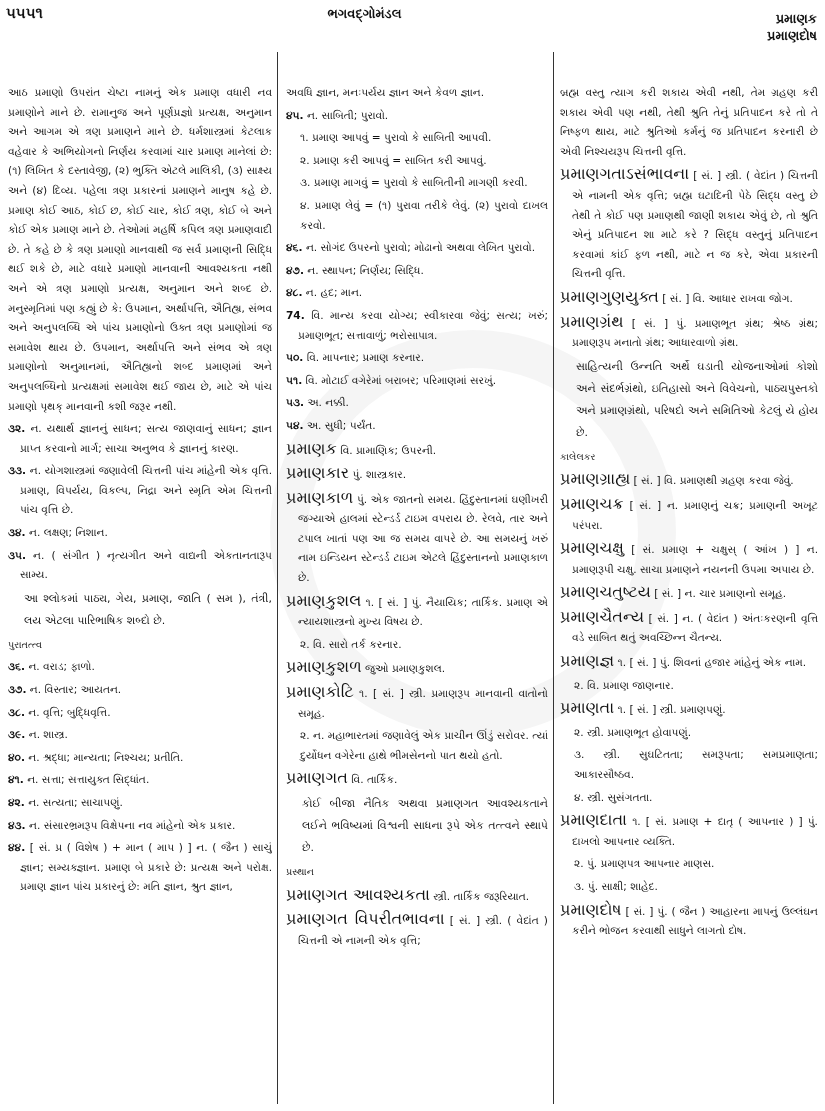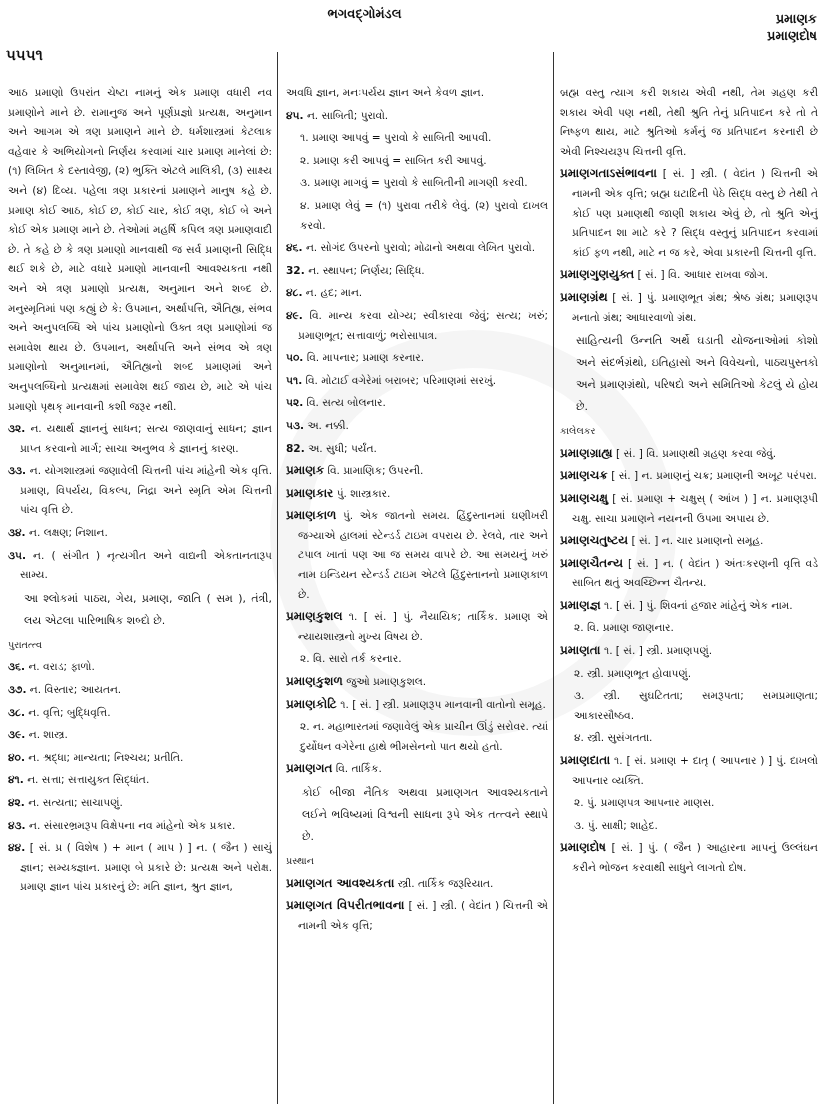--- a/index.html
+++ b/index.html
@@ -1,36 +1,36 @@
 <!DOCTYPE html>
 <html><head>
 <meta charset="utf-8">
 <style>
   html, body { margin: 0; padding: 0; background: #ffffff; }
   body {
     width: 825px; height: 1111px; overflow: hidden; position: relative;
     font-family: "DejaVu Sans", sans-serif; color: #111;
   }
   .header { position: absolute; top: 0; left: 0; width: 825px; height: 50px; }
-  .page-num { position: absolute; left: 6px; top: 4px; font-weight: bold; font-size: 15px; margin-top: 42px; }
+  .page-num { position: absolute; left: 6px; top: 4px; font-weight: bold; font-size: 15px; }
   .book-title { position: absolute; left: 0; width: 729px; top: 6px; text-align: center; font-size: 13px; font-weight: bold; }
   .guide { position: absolute; right: 8px; top: 10px; text-align: right; font-weight: bold; font-size: 13px; line-height: 17px; }
   .cols { position: absolute; top: 52px; left: 0; width: 825px; height: 1055px; margin-top: 31px; }
   .col { position: absolute; top: 0; height: 1055px; overflow: hidden; font-size: 10.6px; line-height: 19.6px; }
   .c1 { left: 8px; width: 264px; }
   .c2 { left: 286px; width: 262px; }
   .c3 { left: 560px; width: 258px; }
   .divider { position: absolute; top: 52px; width: 1px; height: 1052px; background: #333; }
   .d1 { left: 277px; } .d2 { left: 553px; }
   p { margin: 0 0 3px 0; text-align: justify; }
   .ind { padding-left: 12px; text-indent: -12px; }
   .sub { padding-left: 14px; }
   .quote { padding-left: 16px; font-size: 11px; line-height: 22px; }
   .src { text-align: left; font-size: 9.6px; }
-  .hw { font-weight: bold; font-size: 12px; }
+  .hw { font-weight: normal; font-size: 16px; }
   .num { font-weight: bold; }
   .watermark {
     position: absolute; left: 270px; top: 330px; width: 330px; height: 330px;
     border: 38px solid rgba(200,200,200,0.18); border-radius: 50%; pointer-events: none;
   }
 </style>
 </head>
 <body>
 
 <div class="watermark"></div>
@@ -69,28 +69,27 @@
   </div>
 
   <div class="col c2">
     <p>અવધિ જ્ઞાન, મનઃપર્યય જ્ઞાન અને કેવળ જ્ઞાન.</p>
     <p class="ind"><span class="num">૪૫.</span> <span>ન. સાબિતી; પુરાવો.</span></p>
     <p class="sub">૧. પ્રમાણ આપવું = પુરાવો કે સાબિતી આપવી.</p>
     <p class="sub">૨. પ્રમાણ કરી આપવું = સાબિત કરી આપવું.</p>
     <p class="sub">૩. પ્રમાણ માગવું = પુરાવો કે સાબિતીની માગણી કરવી.</p>
     <p class="sub">૪. પ્રમાણ લેવું = (૧) પુરાવા તરીકે લેવું. (૨) પુરાવો દાખલ કરવો.</p>
     <p class="ind"><span class="num">૪૬.</span> <span>ન. સોગંદ ઉપરનો પુરાવો; મોઢાનો અથવા લેખિત પુરાવો.</span></p>
-    <p class="ind"><span class="num">32.</span> <span>ન. સ્થાપન; નિર્ણય; સિદ્ધિ.</span></p>
+    <p class="ind"><span class="num">૪૭.</span> <span>ન. સ્થાપન; નિર્ણય; સિદ્ધિ.</span></p>
     <p class="ind"><span class="num">૪૮.</span> <span>ન. હદ; માન.</span></p>
-    <p class="ind"><span class="num">૪૯.</span> <span>વિ. માન્ય કરવા યોગ્ય; સ્વીકારવા જેવું; સત્ય; ખરું; પ્રમાણભૂત; સત્તાવાળું; ભરોસાપાત્ર.</span></p>
+    <p class="ind"><span class="num">74.</span> <span>વિ. માન્ય કરવા યોગ્ય; સ્વીકારવા જેવું; સત્ય; ખરું; પ્રમાણભૂત; સત્તાવાળું; ભરોસાપાત્ર.</span></p>
     <p class="ind"><span class="num">૫૦.</span> <span>વિ. માપનાર; પ્રમાણ કરનાર.</span></p>
     <p class="ind"><span class="num">૫૧.</span> <span>વિ. મોટાઈ વગેરેમાં બરાબર; પરિમાણમાં સરખું.</span></p>
-    <p class="ind"><span class="num">૫૨.</span> <span>વિ. સત્ય બોલનાર.</span></p>
     <p class="ind"><span class="num">૫૩.</span> <span>અ. નક્કી.</span></p>
-    <p class="ind"><span class="num">82.</span> <span>અ. સુધી; પર્યંત.</span></p>
+    <p class="ind"><span class="num">૫૪.</span> <span>અ. સુધી; પર્યંત.</span></p>
     <p class="ind"><span class="hw">પ્રમાણક</span> <span>વિ. પ્રામાણિક; ઉપરની.</span></p>
     <p class="ind"><span class="hw">પ્રમાણકાર</span> <span>પું. શાસ્ત્રકાર.</span></p>
     <p class="ind"><span class="hw">પ્રમાણકાળ</span> <span>પું. એક જાતનો સમય. હિંદુસ્તાનમાં ઘણીખરી જગ્યાએ હાલમાં સ્ટેન્ડર્ડ ટાઇમ વપરાય છે. રેલવે, તાર અને ટપાલ ખાતાં પણ આ જ સમય વાપરે છે. આ સમયનું ખરું નામ ઇન્ડિયન સ્ટેન્ડર્ડ ટાઇમ એટલે હિંદુસ્તાનનો પ્રમાણકાળ છે.</span></p>
     <p class="ind"><span class="hw">પ્રમાણકુશલ</span> <span>૧. [ સં. ] પું. નૈયાયિક; તાર્કિક. પ્રમાણ એ ન્યાયશાસ્ત્રનો મુખ્ય વિષય છે.</span></p>
     <p class="sub">૨. વિ. સારો તર્ક કરનાર.</p>
     <p class="ind"><span class="hw">પ્રમાણકુશળ</span> <span>જુઓ પ્રમાણકુશલ.</span></p>
     <p class="ind"><span class="hw">પ્રમાણકોટિ</span> <span>૧. [ સં. ] સ્ત્રી. પ્રમાણરૂપ માનવાની વાતોનો સમૂહ.</span></p>
     <p class="sub">૨. ન. મહાભારતમાં જણાવેલું એક પ્રાચીન ઊંડું સરોવર. ત્યાં દુર્યોધન વગેરેના હાથે ભીમસેનનો પાત થયો હતો.</p>
     <p class="ind"><span class="hw">પ્રમાણગત</span> <span>વિ. તાર્કિક.</span></p>
     <p class="quote">કોઈ બીજા નૈતિક અથવા પ્રમાણગત આવશ્યકતાને લઈને ભવિષ્યમાં વિશ્વની સાધના રૂપે એક તત્ત્વને સ્થાપે છે.</p>

